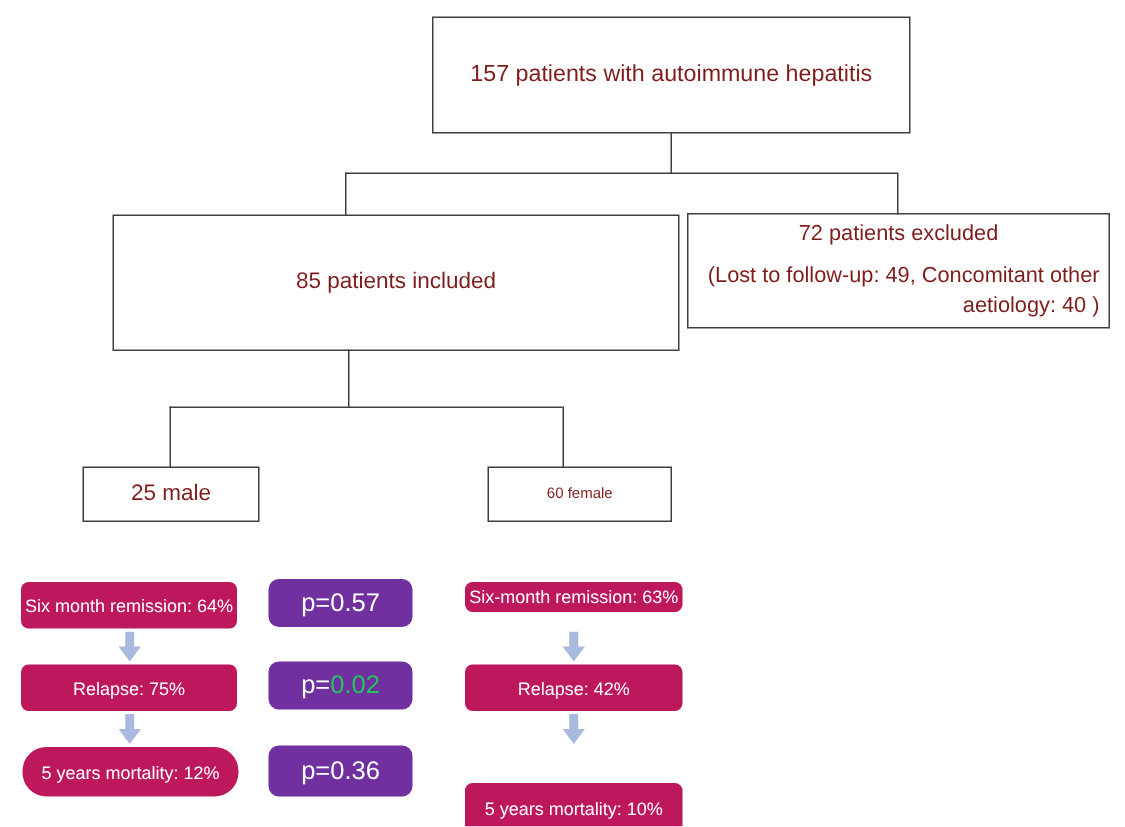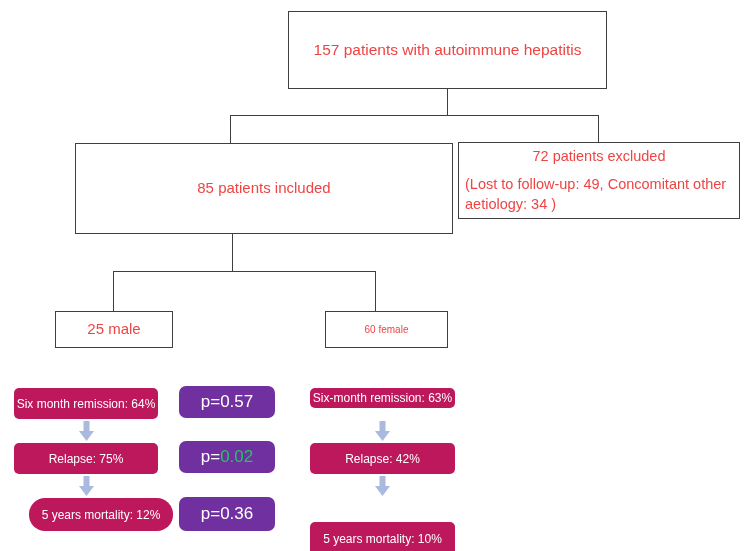--- a/index.html
+++ b/index.html
@@ -23,22 +23,22 @@
   
   .node {
     position: absolute;
     box-sizing: border-box;
     border: 1.6px solid #3f3f3f;
     background: #ffffff;
     display: flex;
     flex-direction: column;
     align-items: center;
     justify-content: center;
-    text-align: left;
-    color: #ef4444;
+    text-align: right;
+    color: #7f1d1d;
     line-height: 1.35;
   }
   .node .line { display: block; }
 
   #node-root      { left: 288px; top: 11px;  width: 319px; height: 78px;  font-size: 15.5px; }
   #node-included  { left: 75px;  top: 143px; width: 378px; height: 91px;  font-size: 15px; }
   #node-excluded  { left: 458px; top: 142px; width: 282px; height: 77px;  font-size: 14.5px; padding: 0 6px; }
   #node-excluded .line.sub { margin-top: 9px; }
   #node-male      { left: 55px;  top: 311px; width: 118px; height: 37px;  font-size: 15px; }
   #node-female    { left: 325px; top: 311px; width: 123px; height: 37px;  font-size: 10px; }
@@ -87,21 +87,21 @@
   <div class="node" id="node-root">
     <span class="line">157 patients with autoimmune hepatitis</span>
   </div>
 
   <div class="node" id="node-included">
     <span class="line">85 patients included</span>
   </div>
 
   <div class="node" id="node-excluded">
     <span class="line">72 patients excluded</span>
-    <span class="line sub">(Lost to follow-up: 49, Concomitant other aetiology: 34 )</span>
+    <span class="line sub">(Lost to follow-up: 49, Concomitant other aetiology: 40 )</span>
   </div>
 
   <div class="node" id="node-male">
     <span class="line">25 male</span>
   </div>
 
   <div class="node" id="node-female">
     <span class="line">60 female</span>
   </div>
 
@@ -128,21 +128,21 @@
   <div class="chip blue" style="left:14px; top:443px; width:144px; height:31px;">
     <span>Relapse: 75%</span>
   </div>
 
   <div class="arrow" style="left:79px; top:476px;">
     <svg viewBox="0 0 15 20">
         <polygon points="4.5,0 10.5,0 10.5,10 15,10 7.5,20 0,10 4.5,10" fill="#aab9de"></polygon>
       </svg>
   </div>
 
-  <div class="chip blue" style="left:29px; top:498px; width:144px; height:33px;border-radius:16px;">
+  <div class="chip blue" style="left:15px; top:498px; width:144px; height:33px;border-radius:16px;">
     <span>5 years mortality: 12%</span>
   </div>
 
   <div class="chip purple" style="left:179px; top:386px; width:96px; height:32px;">
     <span>p=</span>
       <span>0.57</span>
   </div>
 
   <div class="chip purple" style="left:179px; top:441px; width:96px; height:32px;">
     <span>p=</span>

